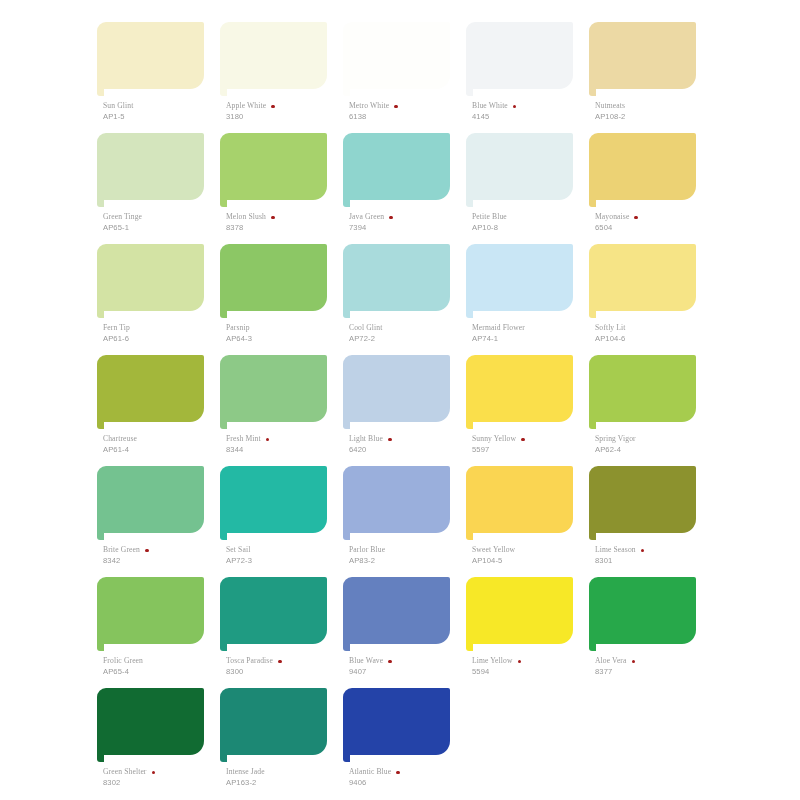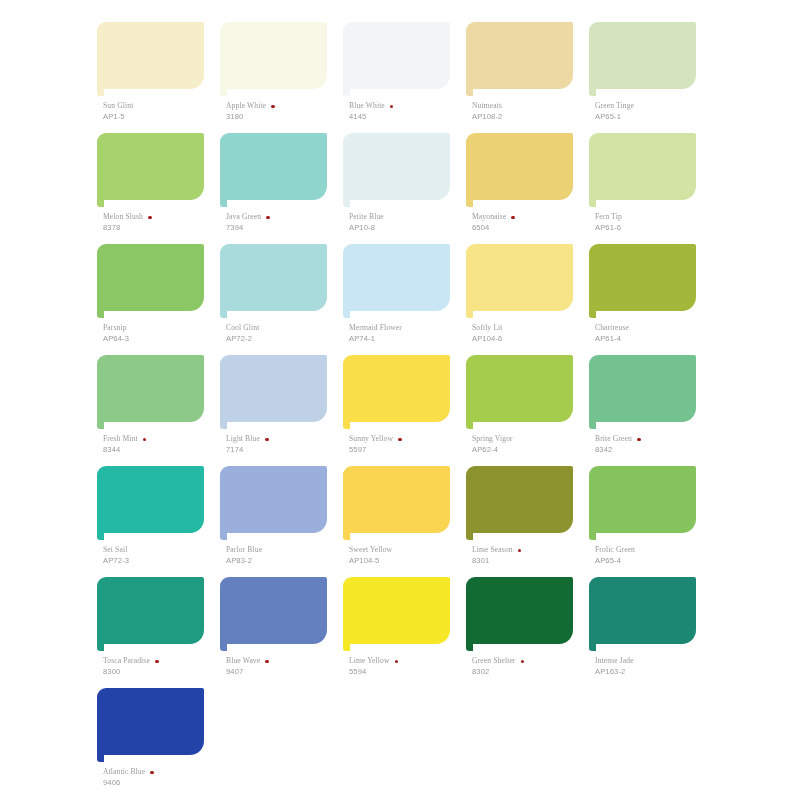--- a/index.html
+++ b/index.html
@@ -132,20 +132,33 @@
         <div class="swatch-meta">
           <div class="swatch-name-row">
             <span class="swatch-name">Apple White</span>
             <span class="swatch-dot" style="background: rgb(164, 27, 27);"></span>
           </div>
           <div class="swatch-code">3180</div>
         </div>
       </div>
       <div class="swatch-cell">
         <div class="swatch-chip-wrap">
+          <div class="swatch-chip" style="background: rgb(254, 254, 252);"></div>
+          <div class="swatch-tail" style="background: rgb(254, 254, 252);"></div>
+        </div>
+        <div class="swatch-meta">
+          <div class="swatch-name-row">
+            <span class="swatch-name">Metro White</span>
+            <span class="swatch-dot" style="background: rgb(164, 27, 27);"></span>
+          </div>
+          <div class="swatch-code">6138</div>
+        </div>
+      </div>
+      <div class="swatch-cell">
+        <div class="swatch-chip-wrap">
           <div class="swatch-chip" style="background: rgb(242, 244, 246);"></div>
           <div class="swatch-tail" style="background: rgb(242, 244, 246);"></div>
         </div>
         <div class="swatch-meta">
           <div class="swatch-name-row">
             <span class="swatch-name">Blue White</span>
             <span class="swatch-dot" style="background: rgb(164, 27, 27);"></span>
           </div>
           <div class="swatch-code">4145</div>
         </div>
@@ -313,21 +326,21 @@
       <div class="swatch-cell">
         <div class="swatch-chip-wrap">
           <div class="swatch-chip" style="background: rgb(190, 209, 230);"></div>
           <div class="swatch-tail" style="background: rgb(190, 209, 230);"></div>
         </div>
         <div class="swatch-meta">
           <div class="swatch-name-row">
             <span class="swatch-name">Light Blue</span>
             <span class="swatch-dot" style="background: rgb(164, 27, 27);"></span>
           </div>
-          <div class="swatch-code">7174</div>
+          <div class="swatch-code">6420</div>
         </div>
       </div>
       <div class="swatch-cell">
         <div class="swatch-chip-wrap">
           <div class="swatch-chip" style="background: rgb(250, 223, 75);"></div>
           <div class="swatch-tail" style="background: rgb(250, 223, 75);"></div>
         </div>
         <div class="swatch-meta">
           <div class="swatch-name-row">
             <span class="swatch-name">Sunny Yellow</span>
@@ -456,20 +469,33 @@
         <div class="swatch-meta">
           <div class="swatch-name-row">
             <span class="swatch-name">Lime Yellow</span>
             <span class="swatch-dot" style="background: rgb(164, 27, 27);"></span>
           </div>
           <div class="swatch-code">5594</div>
         </div>
       </div>
       <div class="swatch-cell">
         <div class="swatch-chip-wrap">
+          <div class="swatch-chip" style="background: rgb(39, 168, 74);"></div>
+          <div class="swatch-tail" style="background: rgb(39, 168, 74);"></div>
+        </div>
+        <div class="swatch-meta">
+          <div class="swatch-name-row">
+            <span class="swatch-name">Aloe Vera</span>
+            <span class="swatch-dot" style="background: rgb(164, 27, 27);"></span>
+          </div>
+          <div class="swatch-code">8377</div>
+        </div>
+      </div>
+      <div class="swatch-cell">
+        <div class="swatch-chip-wrap">
           <div class="swatch-chip" style="background: rgb(17, 107, 50);"></div>
           <div class="swatch-tail" style="background: rgb(17, 107, 50);"></div>
         </div>
         <div class="swatch-meta">
           <div class="swatch-name-row">
             <span class="swatch-name">Green Shelter</span>
             <span class="swatch-dot" style="background: rgb(164, 27, 27);"></span>
           </div>
           <div class="swatch-code">8302</div>
         </div>

